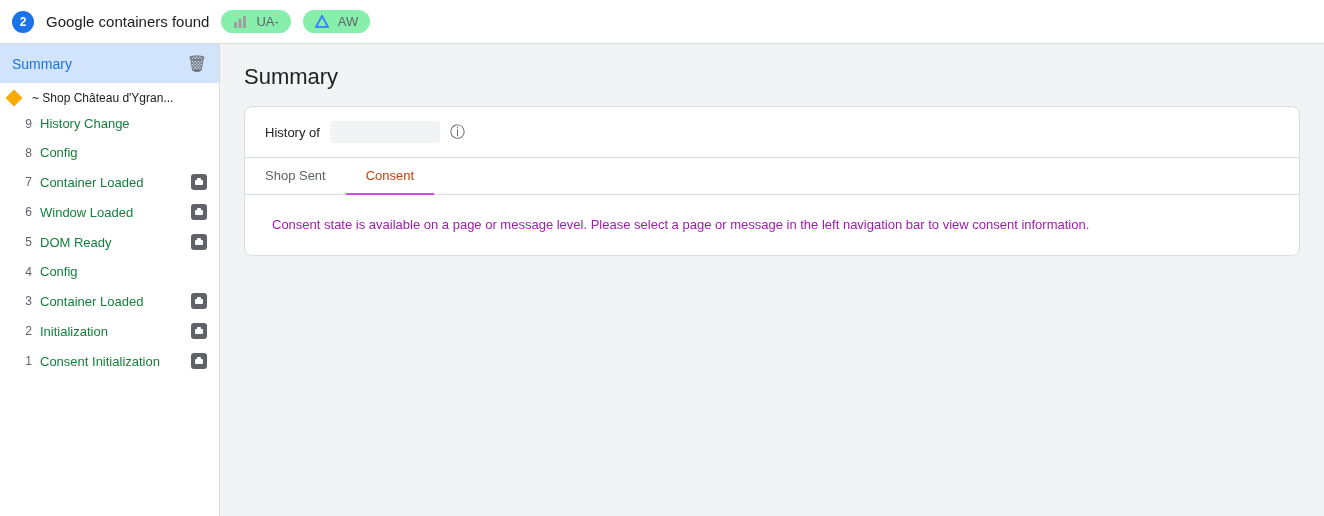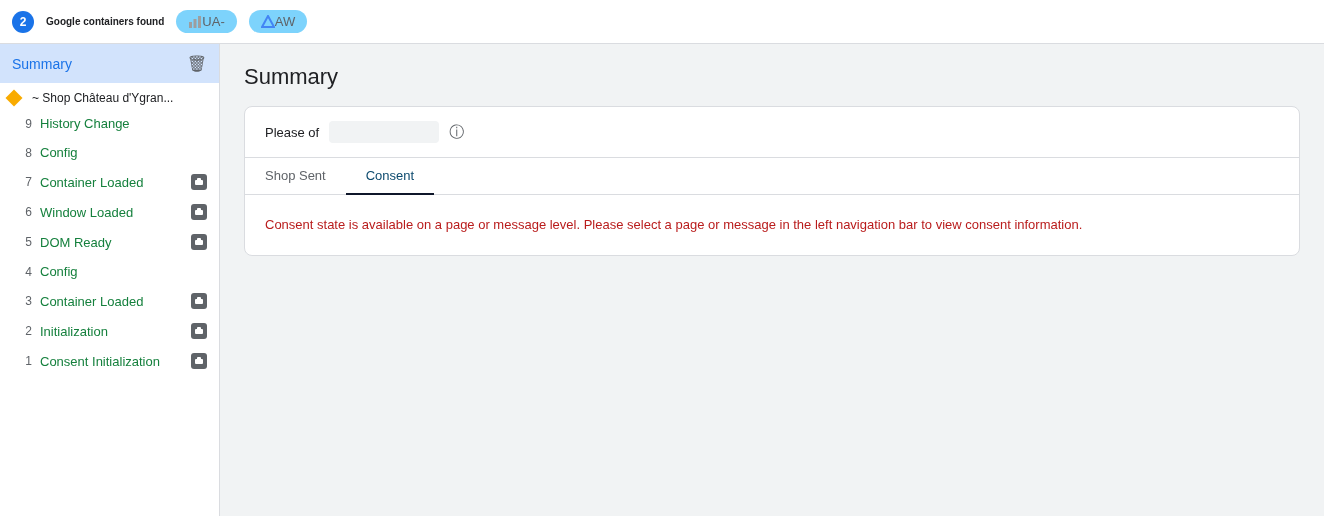--- a/index.html
+++ b/index.html
@@ -17,25 +17,25 @@
     }
     .containers-badge {
       background: #1a73e8;
       color: #fff;
       border-radius: 50%;
       width: 22px; height: 22px;
       display: flex; align-items: center; justify-content: center;
       font-size: 12px; font-weight: bold;
     }
     .containers-label {
-      font-size: 10px; color: #202124; font-weight: bold;
+      font-size: 15px; color: #202124;
     }
     .tag-pill {
-      display: flex; align-items: center; gap: 0;
-      background: #7dd3fc; border-radius: 20px;
+      display: flex; align-items: center; gap: 9px;
+      background: #86efac; border-radius: 20px;
       padding: 4px 12px; font-size: 13px; color: #5f6368;
     }
 
     
     .main {
       display: flex;
       height: calc(516px - 44px);
     }
 
     
@@ -130,29 +130,29 @@
     }
     .tab {
       padding: 10px 20px;
       font-size: 13px;
       color: #5f6368;
       cursor: pointer;
       border-bottom: 2px solid transparent;
       margin-bottom: -1px;
     }
     .tab.active {
-      color: #0c4a6e;
-      border-bottom: 2px solid #0f172a;
+      color: #c2410c;
+      border-bottom: 2px solid #d946ef;
       font-weight: 500;
     }
 
     
     .tab-content {
       padding: 20px;
-      font-size: 13px; color: #b91c1c; line-height: 1.5;
+      font-size: 13px; color: #a21caf; line-height: 1.5; margin-left: 7px;
     }
   </style>
 </head>
 <body>
 
 <div class="topbar">
   <div class="containers-badge">2</div>
   <span class="containers-label">Google containers found</span>
 
   <div class="tag-pill">
@@ -263,21 +263,21 @@
         </div>
       </div>
   </div>
 
   <div class="content">
     <div class="page-title">Summary</div>
 
     <div class="card">
 
       <div class="card-output-row">
-        <span class="output-label">Please of</span>
+        <span class="output-label">History of</span>
         <div class="output-value-box"></div>
         <span class="help-icon">ⓘ</span>
       </div>
 
       <div class="tabs" id="tabs-container">
           <div class="tab">Shop Sent</div>
           <div class="tab active">Consent</div>
         </div>
 
       <div class="tab-content">Consent state is available on a page or message level. Please select a page or message in the left navigation bar to view consent information.</div>

